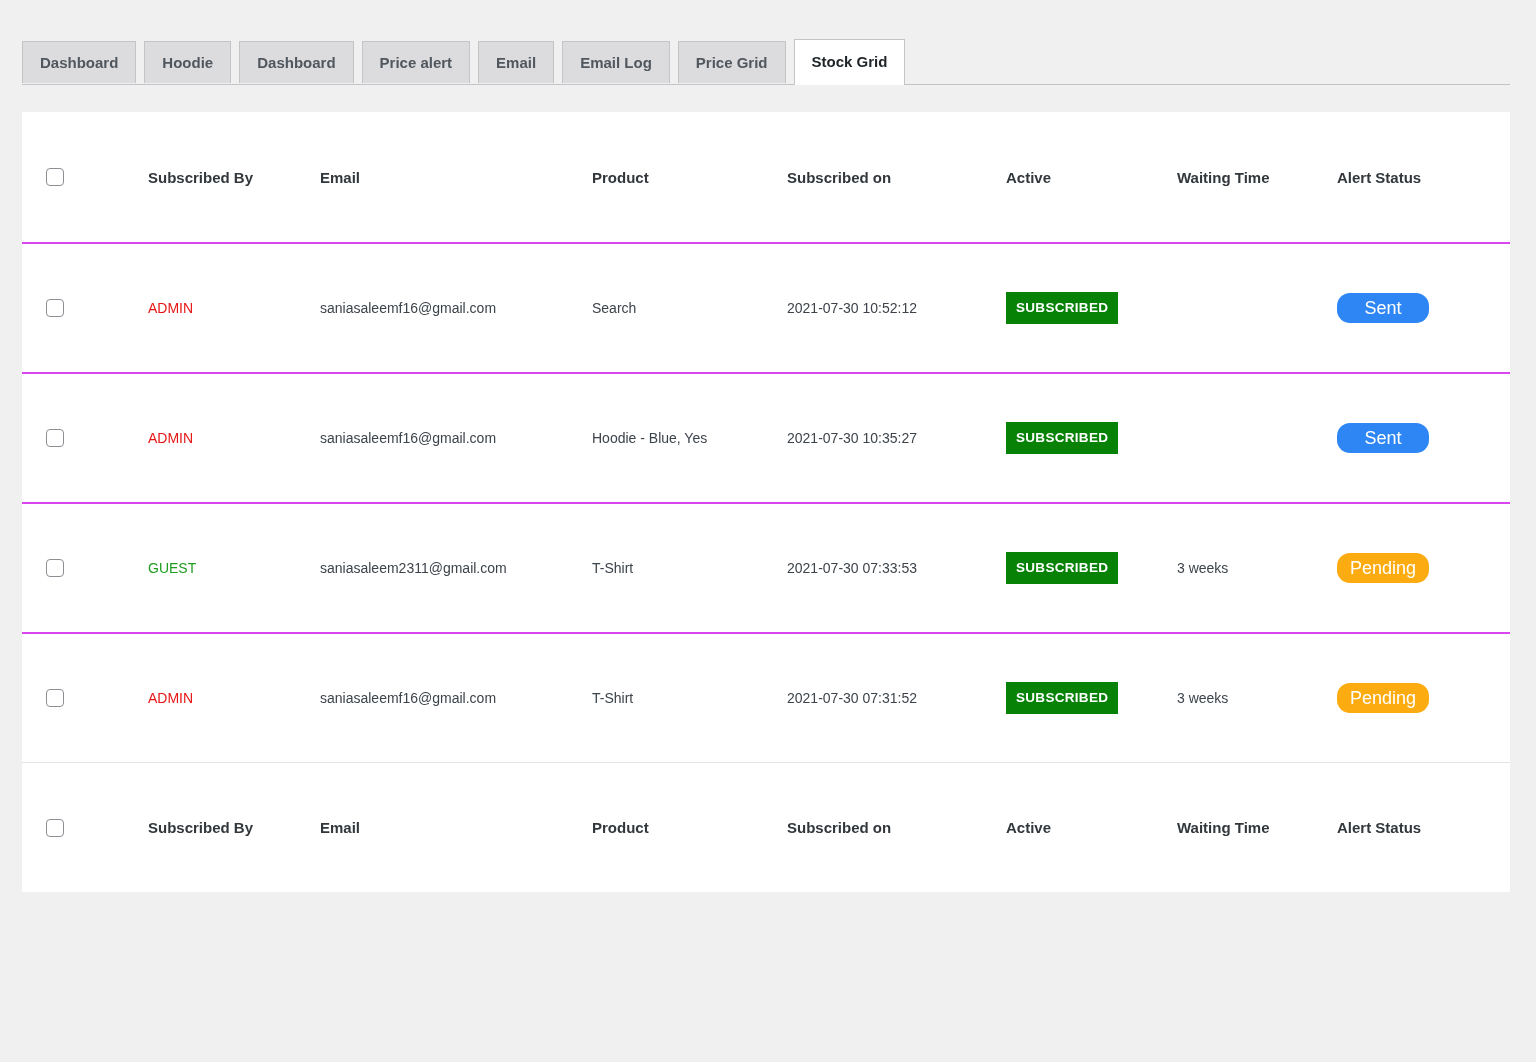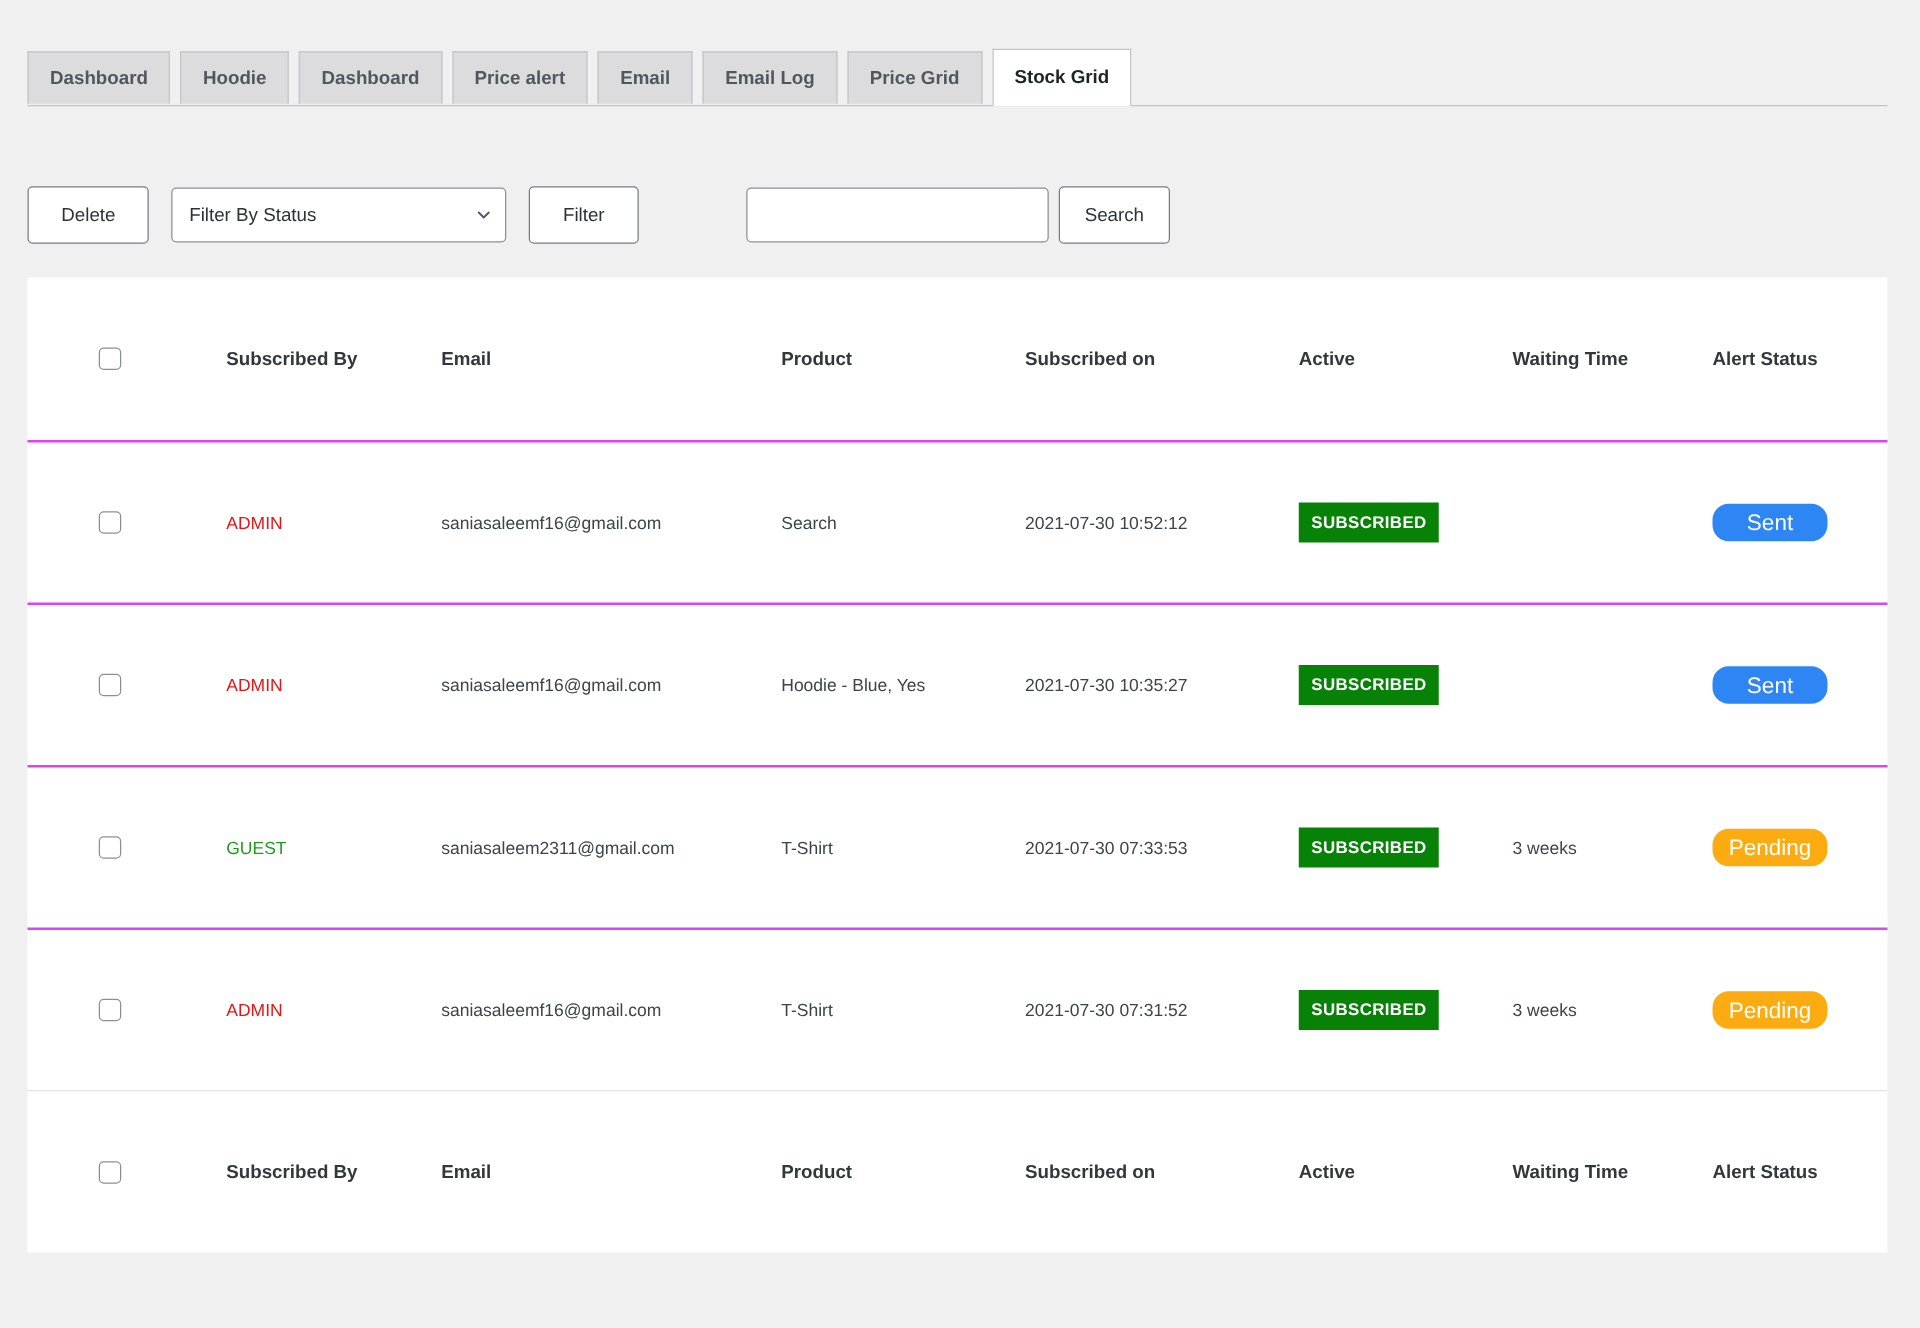--- a/index.html
+++ b/index.html
@@ -111,21 +111,21 @@
 
   
   .table-card {
     margin-top: 27px;
     background: #fff;
   }
   .trow {
     display: grid;
     grid-template-columns: 102px 172px 272px 195px 219px 171px 160px 1fr;
     align-items: center;
-    padding-left: 57px;
+    padding-left: 24px;
     min-height: 130px;
   }
   .trow:not(:first-child) { border-top: 2px solid #d946ef; }
   .trow.head { border-top-width: 1px; border-color: #e2e4e7; }
   .trow:first-child { border-top: none; }
   .cell { font-size: 14px; color: #3c434a; }
   .th { font-size: 15px; font-weight: 700; color: #32373c; }
   .cb {
     appearance: none;
     -webkit-appearance: none;
@@ -172,39 +172,20 @@
       <button class="tab">Dashboard</button>
       <button class="tab">Hoodie</button>
       <button class="tab">Dashboard</button>
       <button class="tab">Price alert</button>
       <button class="tab">Email</button>
       <button class="tab">Email Log</button>
       <button class="tab">Price Grid</button>
       <button class="tab active">Stock Grid</button>
     </nav>
 
-  <div class="toolbar">
-    <button class="btn">Delete</button>
-
-    <div class="select-wrap">
-      <select>
-        <option>Filter By Status</option>
-      </select>
-      <span class="chev">
-        <svg width="16" height="16" viewBox="0 0 24 24" fill="none" stroke="#50575e" stroke-width="2.2" stroke-linecap="round" stroke-linejoin="round">
-            <polyline points="6 9 12 15 18 9"></polyline>
-          </svg>
-      </span>
-    </div>
-
-    <button class="btn filter-btn">Filter</button>
-
-    <input type="text" class="search-input" value="" style="">
-    <button class="btn search-btn">Search</button>
-  </div>
 
   <div class="table-card" id="table-card">
       <div class="trow head">
         <div class="cell">
           <input class="cb" type="checkbox" style="">
         </div>
         <div class="cell th">Subscribed By</div>
         <div class="cell th">Email</div>
         <div class="cell th">Product</div>
         <div class="cell th">Subscribed on</div>

